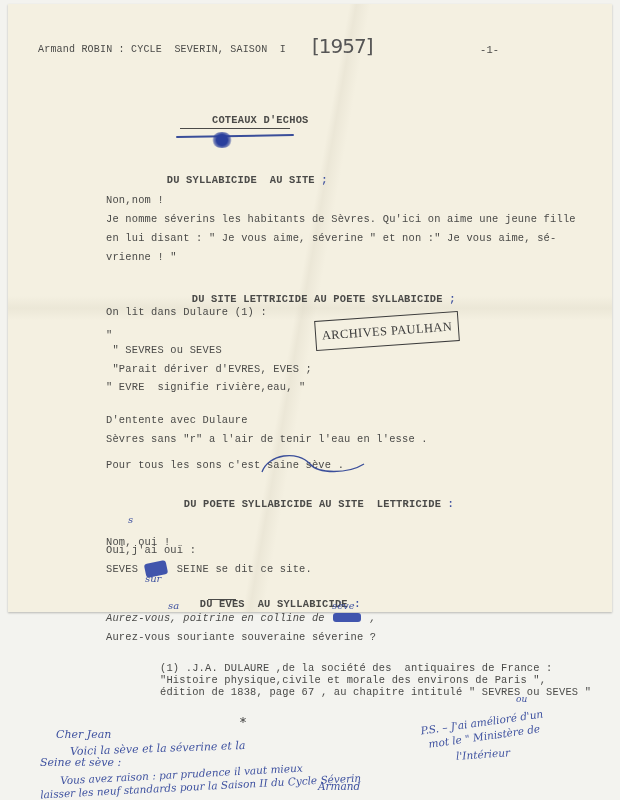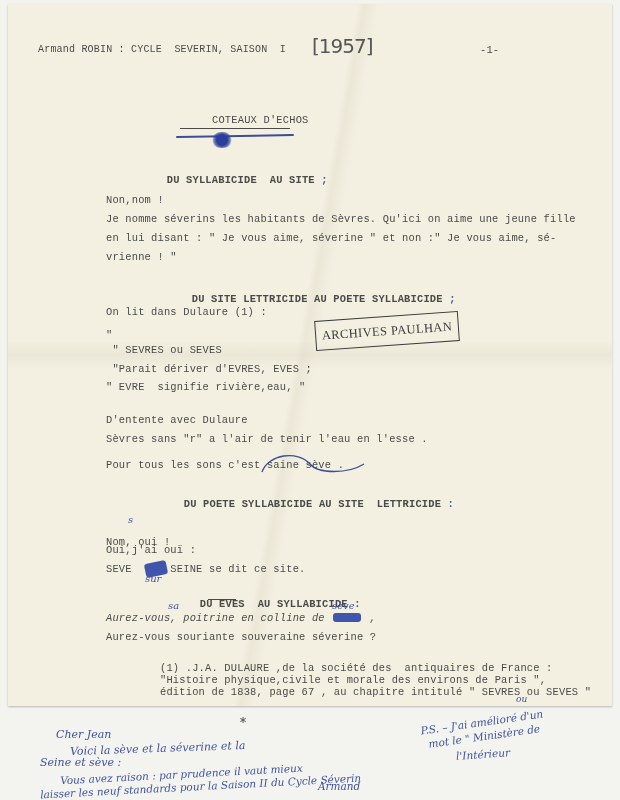--- a/index.html
+++ b/index.html
@@ -1,18 +1,18 @@
 <!DOCTYPE html>
 <html><head>
 <meta charset="utf-8">
 <style>
   html, body { margin:0; padding:0; }
   body { width:620px; height:800px; background:#f3f3ef; overflow:hidden; position:relative; }
   .sheet {
-    position:absolute; left:8px; top:4px; width:604px; height:702px;
+    position:absolute; left:8px; top:4px; width:604px; height:608px;
     background:#f4f0e1;
     background-image:
       linear-gradient(100deg, rgba(255,255,255,0) 48%, rgba(210,204,185,0.25) 49%, rgba(255,255,255,0) 51%),
       linear-gradient(180deg, rgba(255,255,255,0) 48%, rgba(205,200,180,0.22) 50%, rgba(255,255,255,0) 52%);
     box-shadow: 0 1px 2px rgba(0,0,0,0.25);
   }
   .tw { position:absolute; font-family:"Liberation Mono", "DejaVu Sans Mono", monospace; font-size:10.4px; color:#4a4a48; white-space:pre; letter-spacing:0.2px; }
   .hand { position:absolute; font-family:"DejaVu Serif", serif; font-style:italic; color:#3f52a0; white-space:pre; }
   .pencil { position:absolute; font-family:"DejaVu Sans", sans-serif; color:#555; }
   .u1 { position:absolute; height:1px; background:#4a4a48; }
@@ -30,21 +30,21 @@
 </style>
 </head>
 <body>
 
 <div class="sheet">
 
   <div class="tw" style="left:30px;top:40px;font-size:10px;">Armand ROBIN : CYCLE  SEVERIN, SAISON  I</div>
   <div class="pencil" style="left:304px;top:30px;font-size:20px;letter-spacing:-1px;">[1957]</div>
   <div class="tw" style="left:472px;top:40px;">-1-</div>
 
-  <div class="tw" style="left:172px;top:110px;font-weight:normal;padding-left:32px;">COTEAUX D'ECHOS</div>
+  <div class="tw" style="left:172px;top:110px;font-weight:bold;padding-left:32px;">COTEAUX D'ECHOS</div>
   <div class="u1" style="left:172px;top:124px;width:110px;"></div>
   <div class="u2" style="left:168px;top:131px;width:118px;"></div>
   <div class="scribble"></div>
 
   <div class="tw" style="left:133px;top:158px;font-weight:bold;">
     <span>DU SYLLABICIDE  AU SITE</span> <span class="semi-blue">;</span>
   </div>
   <div class="tw" style="left:98px;top:190px;">Non,nom !</div>
   <div class="tw" style="left:98px;top:209px;text-align:center;">Je nomme séverins les habitants de Sèvres. Qu'ici on aime une jeune fille</div>
   <div class="tw" style="left:98px;top:228px;">en lui disant : " Je vous aime, séverine " et non :" Je vous aime, sé-</div>
@@ -67,21 +67,21 @@
   <svg style="position:absolute;left:250px;top:446px;" width="110" height="26">
     <path d="M4 22 C10 4, 40 0, 52 14 C60 24, 90 24, 106 14" stroke="#3a4e9a" stroke-width="1.3" fill="none"></path>
   </svg>
 
   <div class="tw" style="left:150px;top:482px;font-weight:bold;">
     <span>DU POETE SYLLABICIDE AU SITE  LETTRICIDE</span> <span class="semi-blue">:</span>
   </div>
   <div class="tw" style="left:98px;top:520px;margin-top:12px;">Nom, oui !</div>
   <div class="hand" style="left:120px;top:510px;font-size:10px;">s</div>
   <div class="tw" style="left:98px;top:540px;">Oui,j'ai ouï :</div>
-  <div class="tw" style="left:98px;top:559px;">SEVE      SEINE se dit ce site.</div>
+  <div class="tw" style="left:98px;top:559px;">SEVES      SEINE se dit ce site.</div>
   <div class="blot" style="left:137px;top:558px;"></div>
   <div class="hand" style="left:137px;top:569px;font-size:10px;">sur</div>
 
   <div class="tw" style="left:166px;top:582px;font-weight:bold;">
     <span>DU EVES  AU SYLLABICIDE</span> <span class="semi-blue">:</span>
   </div>
   <div class="u1" style="left:200px;top:595px;width:28px;"></div>
   <div class="tw" style="left:98px;top:608px;font-style:italic;">Aurez-vous, poitrine en colline de       ,</div>
   <div class="hand" style="left:160px;top:596px;font-size:10px;">sa</div>
   <div class="hand" style="left:324px;top:596px;font-size:10px;">sève</div>

